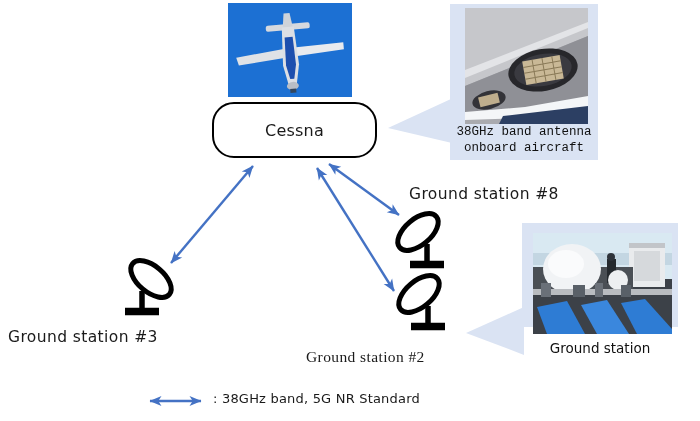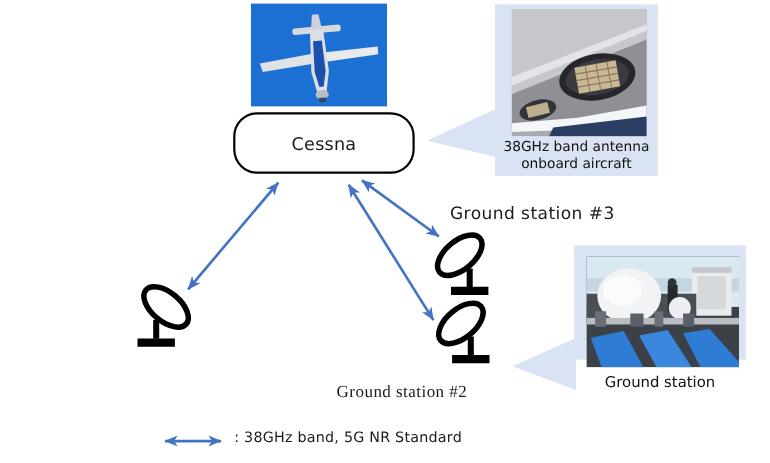--- a/index.html
+++ b/index.html
@@ -17,21 +17,21 @@
     display:flex;flex-direction:column;align-items:center;justify-content:center;
     font-size:16px;line-height:21px;text-align:center;letter-spacing:.2px;
   }
 
   
   .photo-frame{overflow:hidden;}
   .cessna-photo{left:228px;top:3px;width:124px;height:94px;}
 
   
   .panel{background:#DAE3F3;}
-  .panel-top{left:450px;top:4px;width:148px;height:156px;}
+  .panel-top{left:450px;top:4px;width:148px;height:156px;font-family:Liberation Mono, monospace;}
   .panel-bottom{left:522px;top:223px;width:156px;height:104px;}
   .panel-photo-top{position:absolute;left:15px;top:4px;width:123px;height:116px;}
   .panel-photo-bottom{position:absolute;left:11px;top:10px;width:139px;height:101px;}
   .caption{position:absolute;left:0;right:0;text-align:center;color:#111;}
   .cap-top1{top:121px;font-size:12.5px;}
   .cap-top2{top:137px;font-size:12.5px;text-align:center;}
   .cap-bottom{top:117px;font-size:13.5px;}
 
   .tri{background:#DAE3F3;}
   .tri-top{left:388px;top:96px;width:64px;height:50px;
@@ -134,22 +134,23 @@
     </g>
   </svg>
   <svg class="dish dish-3" viewBox="0 0 56 64" xmlns="http://www.w3.org/2000/svg">
     <g stroke="#000" fill="none">
       <ellipse cx="25" cy="23" rx="24" ry="13" transform="rotate(-40 25 23)" stroke-width="5" fill="#fff"></ellipse>
       <path d="M34 35 L34 52" stroke-width="5.5"></path>
       <path d="M17 55.5 L51 55.5" stroke-width="7.5"></path>
     </g>
   </svg>
 
-  <div class="abs st-label gs1">Ground station #3</div>
+  <div class="abs st-label gs1">Ground station #8</div>
   <div class="abs st-label gs2">Ground station #2</div>
+  <div class="abs st-label gs3">Ground station #3</div>
 
   <div class="abs tri tri-bottom"></div>
   <div class="abs panel panel-bottom">
     <div class="panel-photo-bottom photo-frame">
       <svg width="139" height="101" viewBox="0 0 139 101" xmlns="http://www.w3.org/2000/svg">
         <rect width="139" height="101" fill="#3c4148"></rect>
         <rect width="139" height="46" fill="#d9e9f2"></rect>
         <rect y="20" width="139" height="12" fill="#c3d6e2"></rect>
         <rect x="96" y="10" width="36" height="44" fill="#e9ebed"></rect>
         <rect x="96" y="10" width="36" height="5" fill="#c2c5c9"></rect>

